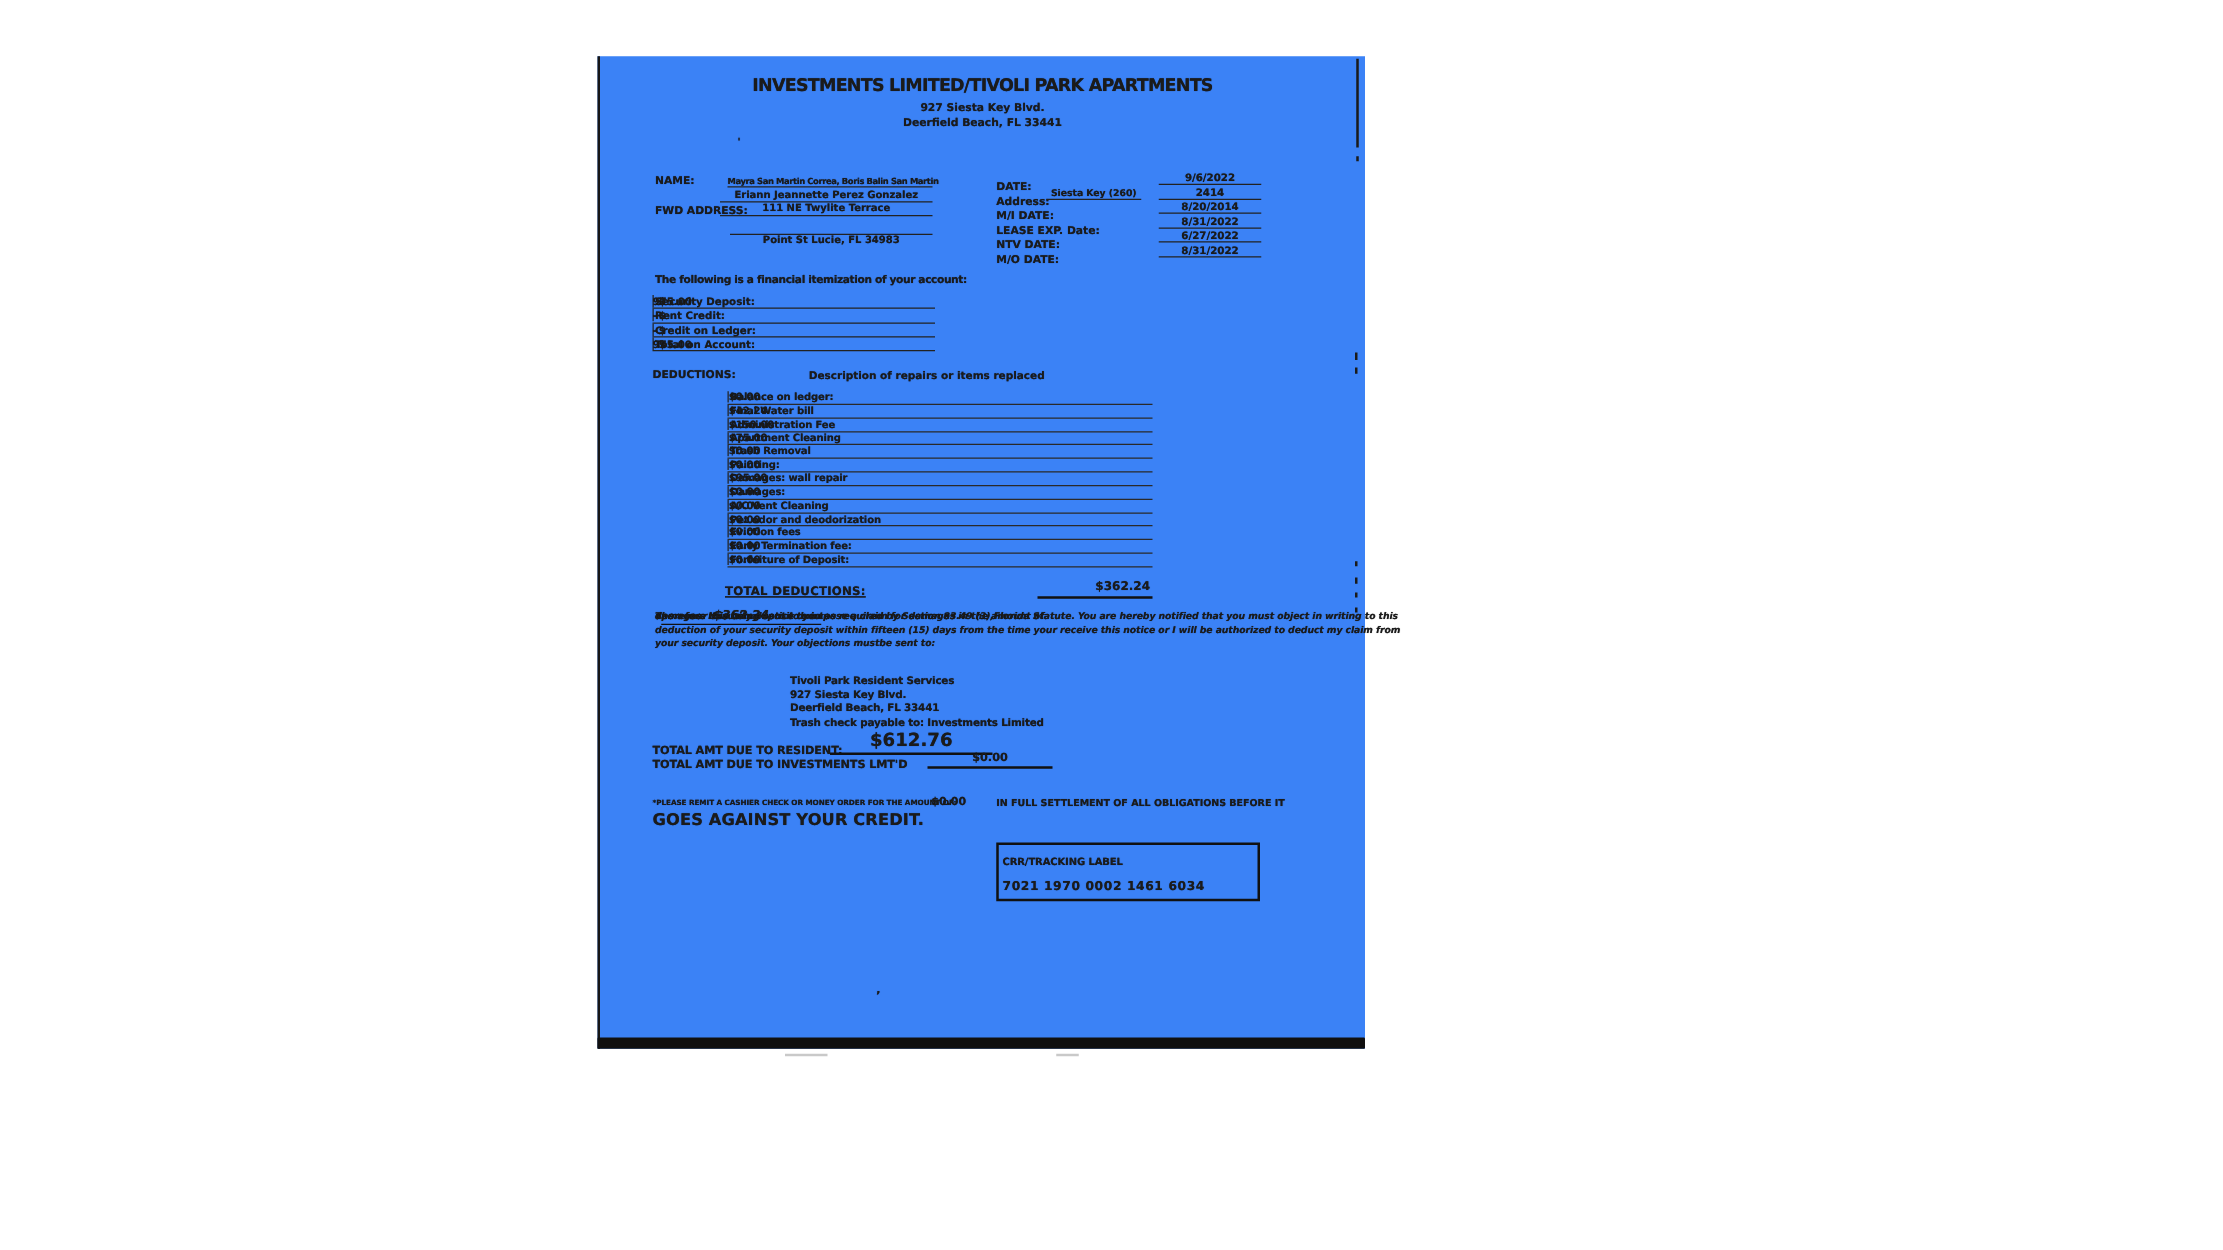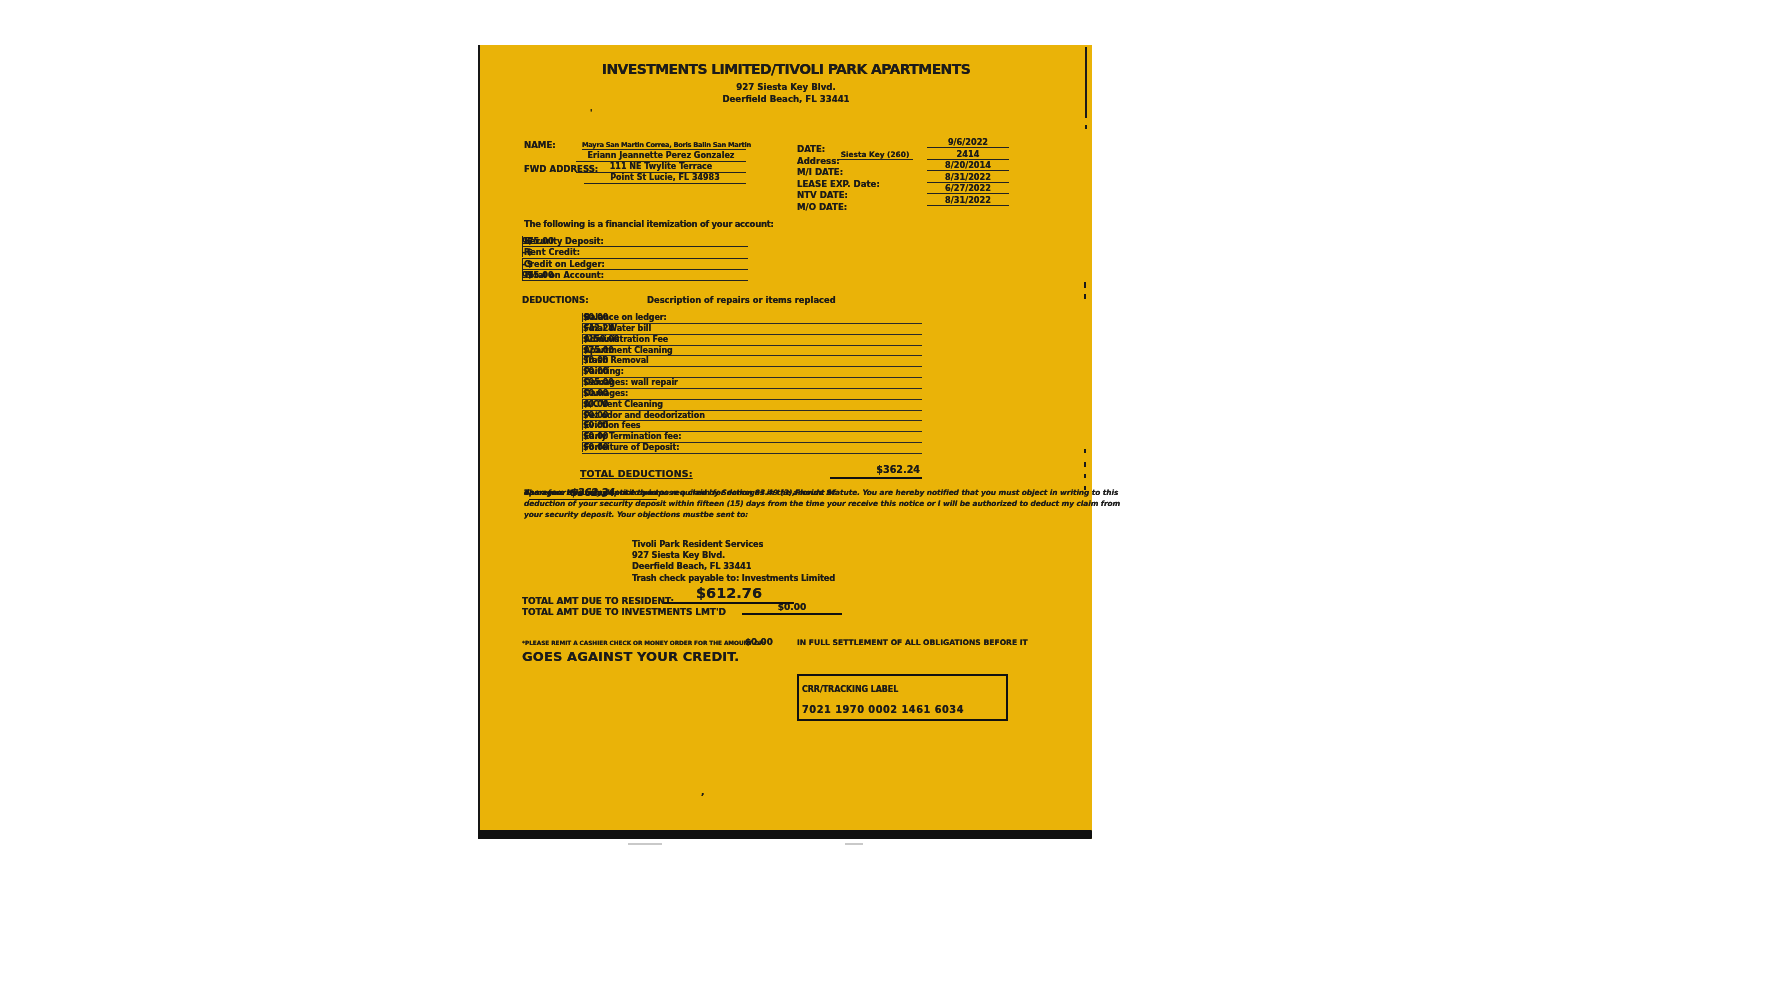--- a/index.html
+++ b/index.html
@@ -3,37 +3,37 @@
 <meta charset="utf-8">
 <style>
   html,body{margin:0;padding:0;}
   body{
     width:1778px;height:1000px;position:relative;background:#ffffff;
     font-family:"DejaVu Sans",sans-serif;color:#1b1b1b;overflow:hidden;
     -webkit-font-smoothing:antialiased;
   }
   .page{
     position:absolute;left:478px;top:45px;width:612px;height:794px;
-    background:#eab308;border-left:2px solid #161616;
+    background:#3b82f6;border-left:2px solid #161616;
   }
   .page *{position:absolute;box-sizing:border-box;}
   .scan{text-shadow:0 0 .6px rgba(10,10,10,.75);}
   
   .title{top:16px;left:0;width:100%;text-align:center;font-size:14px;font-weight:700;letter-spacing:-.6px;white-space:nowrap;}
   .addr1{top:37px;left:0;width:100%;text-align:center;font-size:8.6px;font-weight:700;}
   .addr2{top:49px;left:0;width:100%;text-align:center;font-size:8.6px;font-weight:700;}
   
   .lbl{font-size:8.6px;font-weight:700;white-space:nowrap;}
   .ucell{border-bottom:1.2px solid #222;text-align:center;font-weight:700;white-space:nowrap;overflow:visible;}
   .name-l{left:44px;top:95px;}
   .name1{left:102px;top:93px;width:164px;height:12px;font-size:6.7px;letter-spacing:-.3px;padding-top:3px;}
   .name2{left:96px;top:105px;width:170px;height:12px;font-size:8px;padding-top:1px;}
   .fwd-l{left:44px;top:119px;}
   .fwd1{left:96px;top:116px;width:170px;height:12px;font-size:8px;padding-top:1px;}
-  .fwd2{left:104px;top:127px;width:162px;height:12px;font-size:8px;padding-top:1px;}
+  .fwd2{left:104px;top:127px;width:162px;height:12px;font-size:8px;padding-top:15px;}
   
   .inf-row{left:317px;width:212px;height:12px;}
   .inf-row .lbl{position:static;display:inline-block;}
   .inf-val{right:0;top:-1px;width:82px;height:12px;border-bottom:1.2px solid #222;text-align:center;font-size:8.2px;font-weight:700;padding-top:1px;white-space:nowrap;}
   .inf-inline{left:40px;top:-1px;width:76px;height:12px;border-bottom:1.2px solid #222;text-align:center;font-size:7.4px;font-weight:700;padding-top:2px;white-space:nowrap;}
   
   .intro{left:44px;top:174px;font-size:8.5px;font-weight:700;letter-spacing:-.3px;white-space:nowrap;}
   .acct{left:42px;top:191px;width:226px;}
   .acct .row{position:relative;display:flex;height:11.3px;border-bottom:1.4px solid #222;font-size:8.2px;font-weight:700;}
   .acct .al{flex:0 0 144px;padding-left:2px;white-space:nowrap;}

